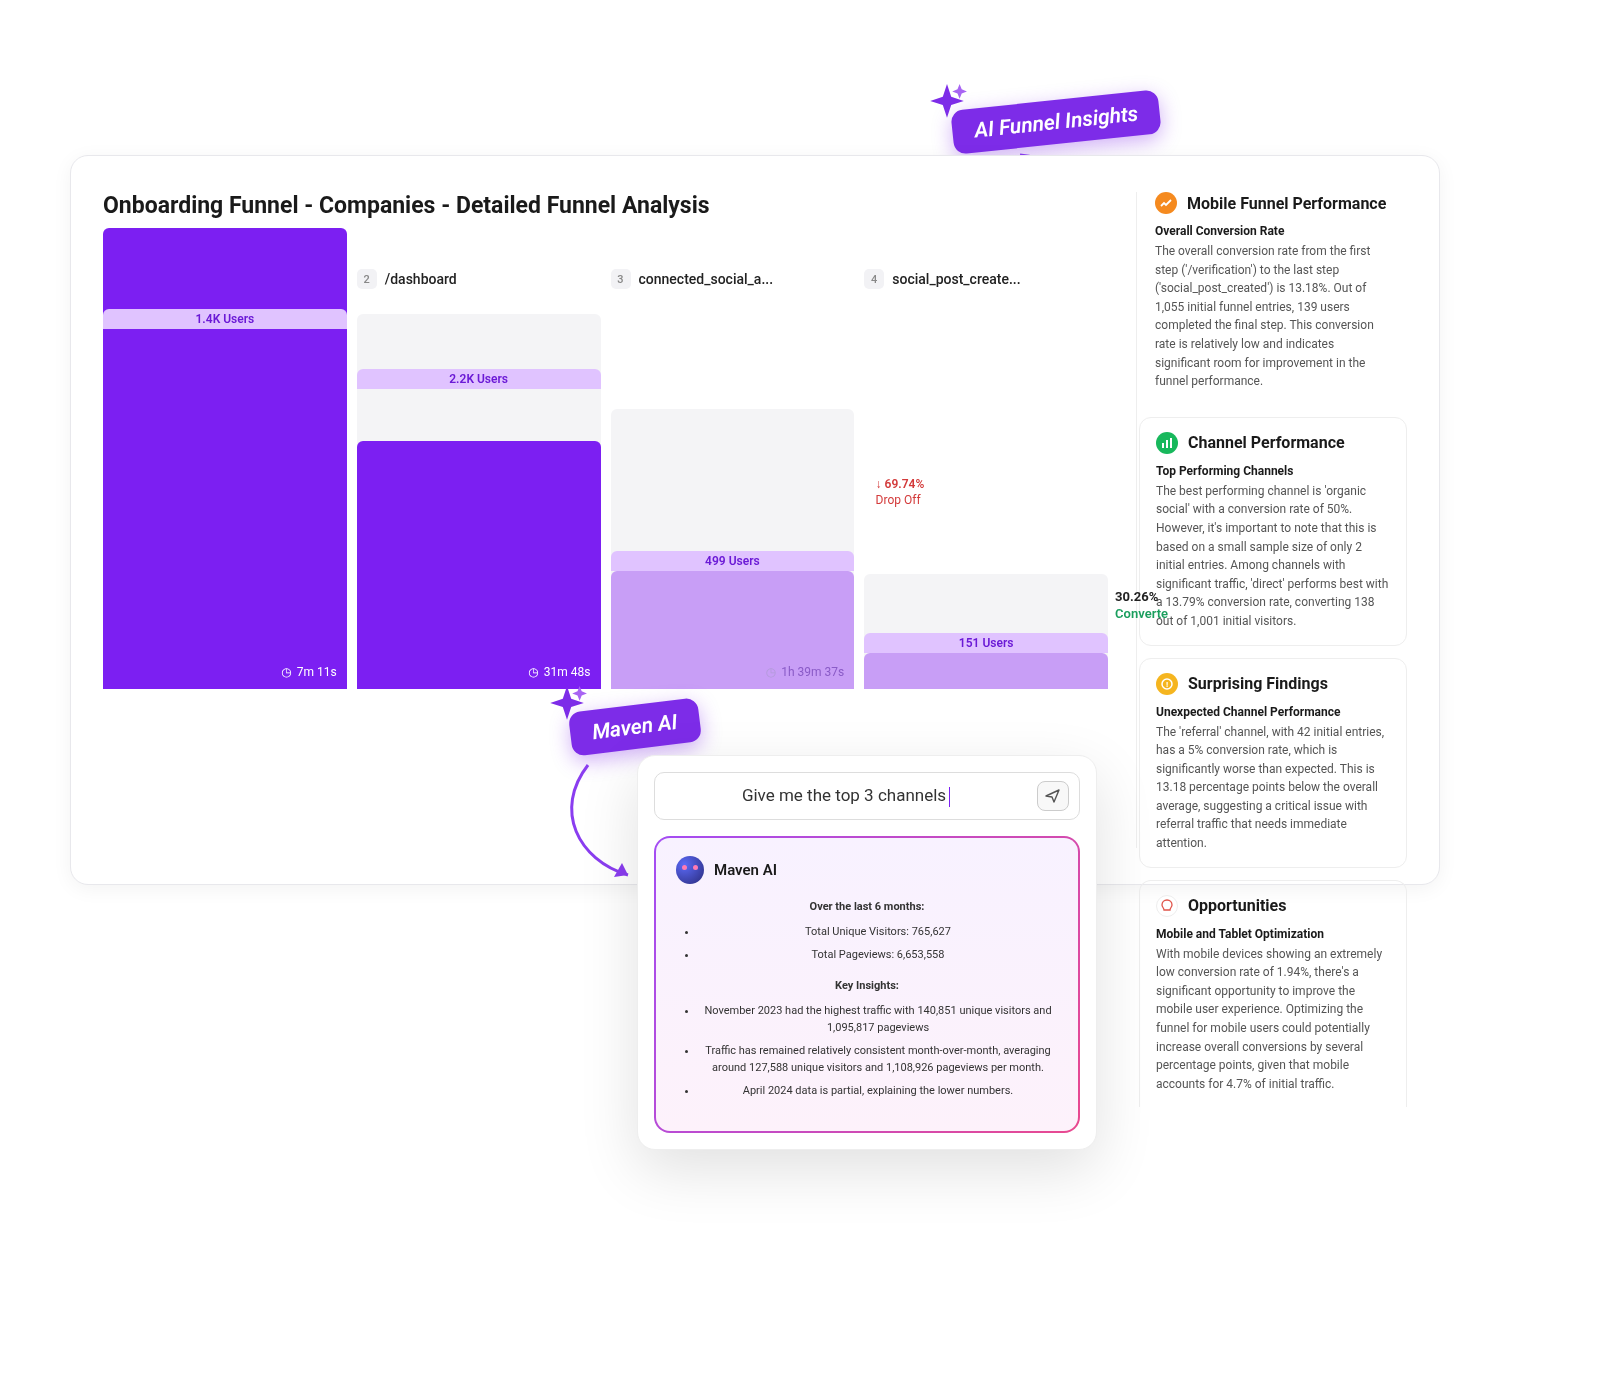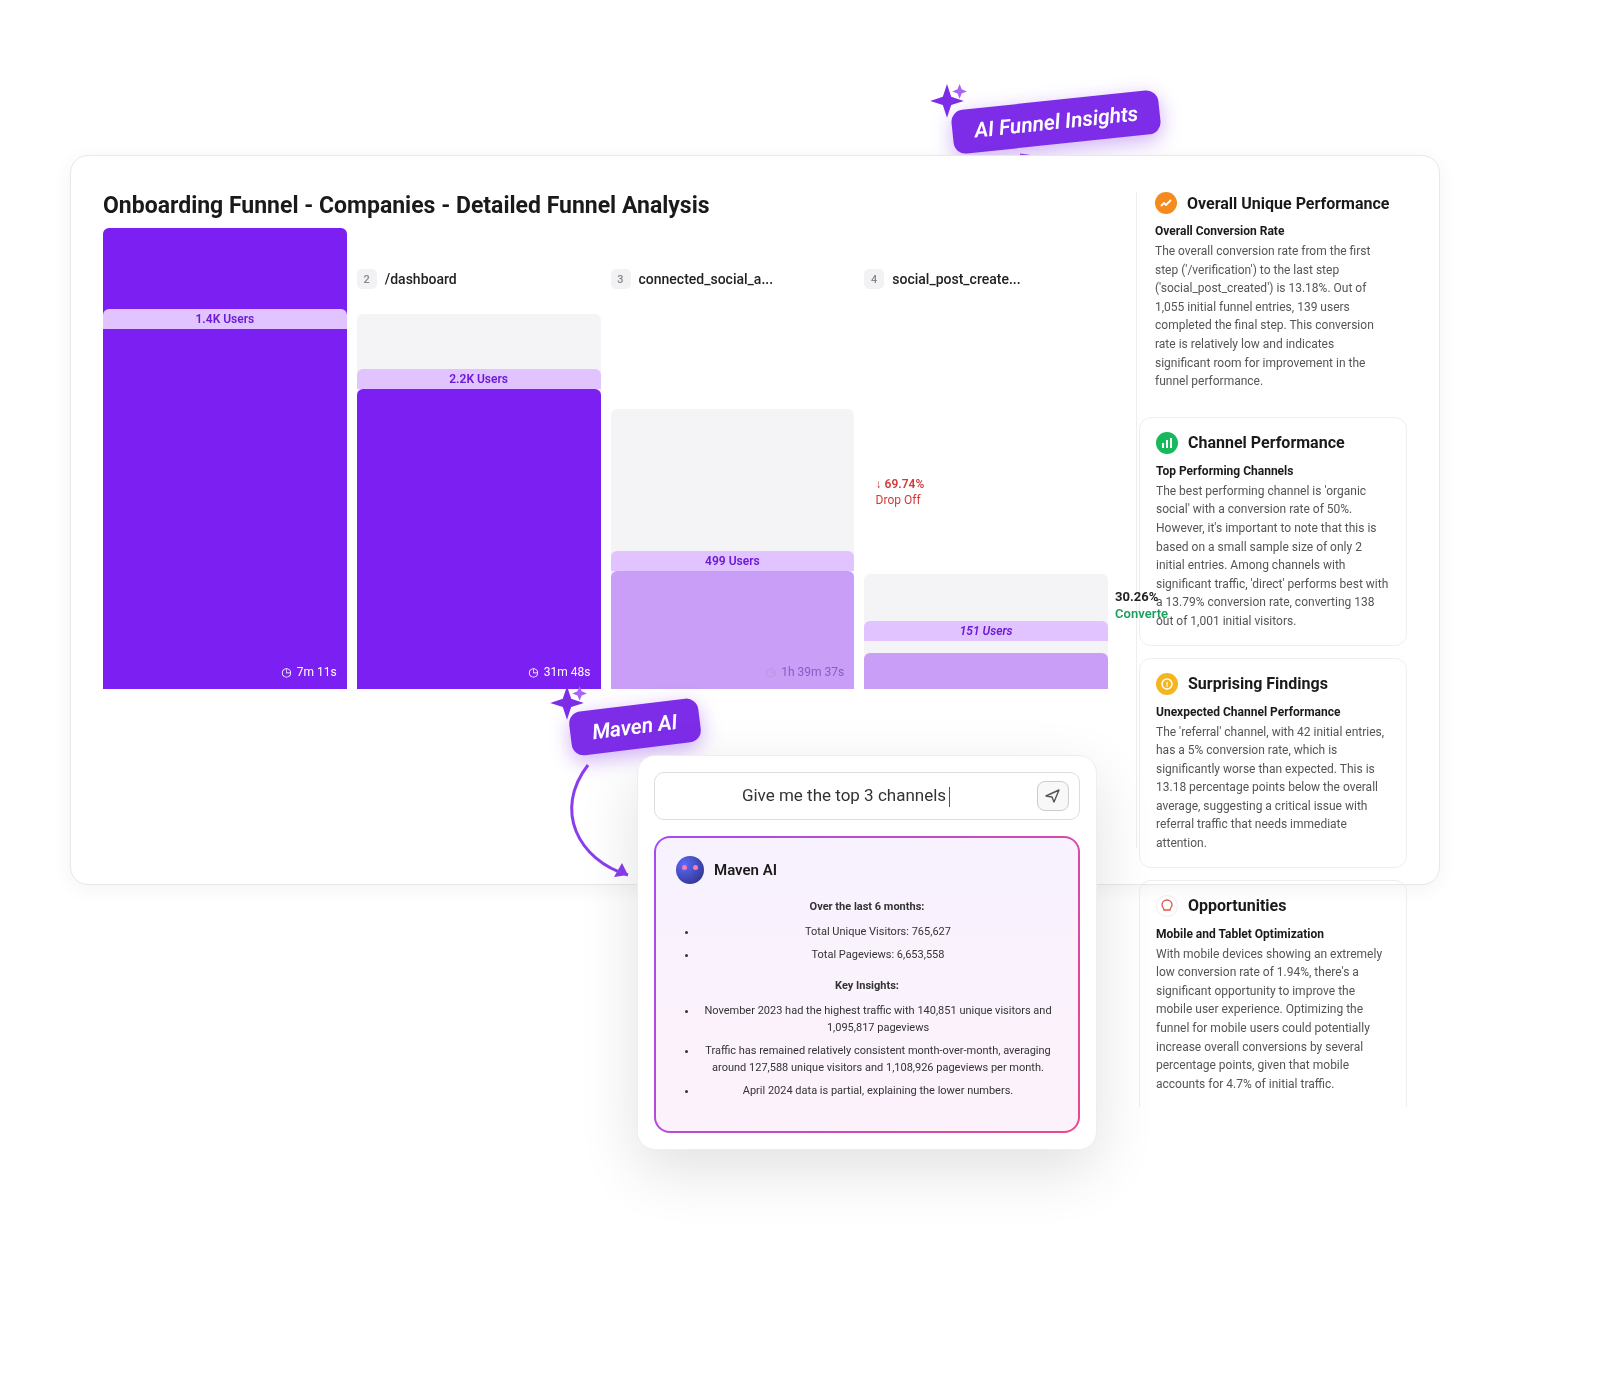--- a/index.html
+++ b/index.html
@@ -117,21 +117,21 @@
           <span class="txt">Drop Off</span>
         </div>
       </div>
 
       <div class="bar-col">
         <div class="bar-header">
           <span class="bar-num">2</span>
           <span>/dashboard</span>
         </div>
         <div class="bar-bg" style="height:375px;"></div>
-        <div class="bar-fill" style="height:300px;">
+        <div class="bar-fill" style="height:248px;">
           <span class="time-badge">
               <span class="clock-icon"></span>
               <span>31m 48s</span>
             </span>
         </div>
         <div class="bar-cap" style="bottom:300px;">2.2K Users</div>
         <div class="drop-label" style="top:150px; right:-70px;">
           <span class="arrow">↓ </span><span class="pct">57.46%</span>
           <span class="txt">Drop Off</span>
         </div>
@@ -156,39 +156,39 @@
         </div>
       </div>
 
       <div class="bar-col">
         <div class="bar-header">
           <span class="bar-num">4</span>
           <span>social_post_create...</span>
         </div>
         <div class="bar-bg" style="height:115px;"></div>
         <div class="bar-fill" style="height:36px; background:#c89ef6;"></div>
-        <div class="bar-cap" style="bottom:48px;font-style:italic;">151 Users</div>
+        <div class="bar-cap" style="bottom:36px;">151 Users</div>
         <div class="convert-label" style="top:320px; right:-60px;">
           <span class="pct">30.26%</span>
           <span class="txt">Converte</span>
         </div>
       </div>
 
     </div>
   </div>
 
   <div class="insights-col">
     <div class="insight-card noborder">
       <div class="insight-head">
         <span class="insight-icon ic-orange">
           <svg width="12" height="12" viewBox="0 0 12 12">
               <path d="M1 9 L4 6 L6 8 L11 3" stroke="#fff" stroke-width="1.8" fill="none"></path>
             </svg>
         </span>
-        <span class="insight-title">Overall Unique Performance</span>
+        <span class="insight-title">Mobile Funnel Performance</span>
       </div>
       <div class="insight-sub">Overall Conversion Rate</div>
       <div class="insight-body">The overall conversion rate from the first step ('/verification') to the last step ('social_post_created') is 13.18%. Out of 1,055 initial funnel entries, 139 users completed the final step. This conversion rate is relatively low and indicates significant room for improvement in the funnel performance.</div>
     </div>
 
     <div class="insight-card">
       <div class="insight-head">
         <span class="insight-icon ic-green">
           <svg width="12" height="12" viewBox="0 0 12 12">
               <rect x="1" y="6" width="2" height="5" fill="#fff"></rect>

